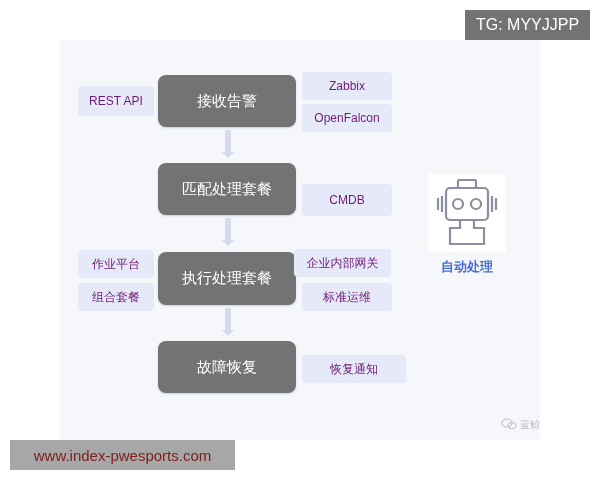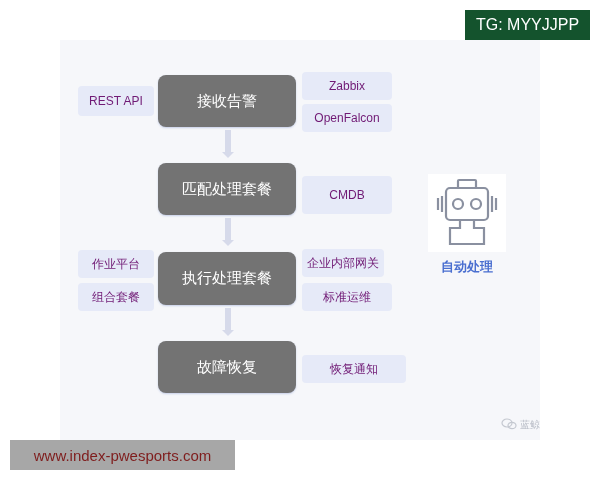--- a/index.html
+++ b/index.html
@@ -7,50 +7,50 @@
   .panel{position:absolute;left:60px;top:40px;width:480px;height:400px;background:#f6f7fa;}
   .main{position:absolute;left:158px;width:138px;background:#737373;border-radius:8px;color:#ffffff;font-size:15px;display:flex;align-items:center;justify-content:center;box-shadow:0 1px 2px rgba(60,90,180,0.25);}
   .side{position:absolute;background:#e6eaf8;border-radius:4px;color:#701a75;font-size:12px;display:flex;align-items:center;justify-content:center;}
   .side.en{font-family:"Liberation Sans",sans-serif;font-size:12px;}
   .arrow{position:absolute;left:222px;width:12px;}
   .arrow .shaft{width:6px;margin:0 auto;background:#d6daea;}
   .arrow .head{width:0;height:0;margin:0 auto;border-left:6px solid transparent;border-right:6px solid transparent;border-top:6px solid #d6daea;}
   .robot-box{position:absolute;left:428px;top:174px;width:78px;height:78px;background:#ffffff;}
   .robot-label{position:absolute;left:428px;top:258px;width:78px;text-align:center;color:#4a6fd0;font-size:13px;font-weight:bold;}
   .wm{position:absolute;right:60px;bottom:48px;font-size:10px;color:#b8bcc6;display:flex;align-items:flex-end;gap:3px;}
-  .tag-tr{position:absolute;left:465px;top:10px;width:125px;height:30px;background:#14532d;color:#ffffff;font-family:"Liberation Sans",sans-serif;font-size:16px;display:flex;align-items:center;justify-content:center;}
+  .tag-tr{position:absolute;left:465px;top:10px;width:125px;height:30px;background:#737373;color:#ffffff;font-family:"Liberation Sans",sans-serif;font-size:16px;display:flex;align-items:center;justify-content:center;}
   .tag-bl{position:absolute;left:10px;top:440px;width:225px;height:30px;background:#a7a7a7;color:#7f1d1d;font-family:"Liberation Sans",sans-serif;font-size:15px;display:flex;align-items:center;justify-content:center;}
 </style>
 </head>
 <body>
 
 <div class="panel"></div>
 
 <div class="side en" style="left:78px;top:86px;width:76px;height:30px;">REST API</div>
 <div class="main" style="top:75px;height:52px;">接收告警</div>
 <div class="side en" style="left:302px;top:72px;width:90px;height:28px;">Zabbix</div>
 <div class="side en" style="left:302px;top:104px;width:90px;height:28px;">OpenFalcon</div>
 
 <div class="arrow" style="top:130px;">
   <div class="shaft" style="height:22px;"></div>
     <div class="head"></div>
 </div>
 
 <div class="main" style="top:163px;height:52px;">匹配处理套餐</div>
-<div class="side en" style="left:302px;top:176px;width:90px;height:38px;">CMDB</div>
+<div class="side en" style="left:302px;top:184px;width:90px;height:32px;">CMDB</div>
 
 <div class="arrow" style="top:218px;">
   <div class="shaft" style="height:22px;"></div>
     <div class="head"></div>
 </div>
 
 <div class="side" style="left:78px;top:250px;width:76px;height:28px;">作业平台</div>
 <div class="side" style="left:78px;top:283px;width:76px;height:28px;">组合套餐</div>
 <div class="main" style="top:252px;height:53px;">执行处理套餐</div>
-<div class="side" style="left:302px;top:249px;width:82px;height:28px;">企业内部网关</div>
+<div class="side" style="left:294px;top:249px;width:97px;height:28px;">企业内部网关</div>
 <div class="side" style="left:302px;top:283px;width:90px;height:28px;text-align:center;">标准运维</div>
 
 <div class="arrow" style="top:308px;">
   <div class="shaft" style="height:22px;"></div>
     <div class="head"></div>
 </div>
 
 <div class="main" style="top:341px;height:52px;">故障恢复</div>
 <div class="side" style="left:302px;top:355px;width:104px;height:28px;">恢复通知</div>
 

